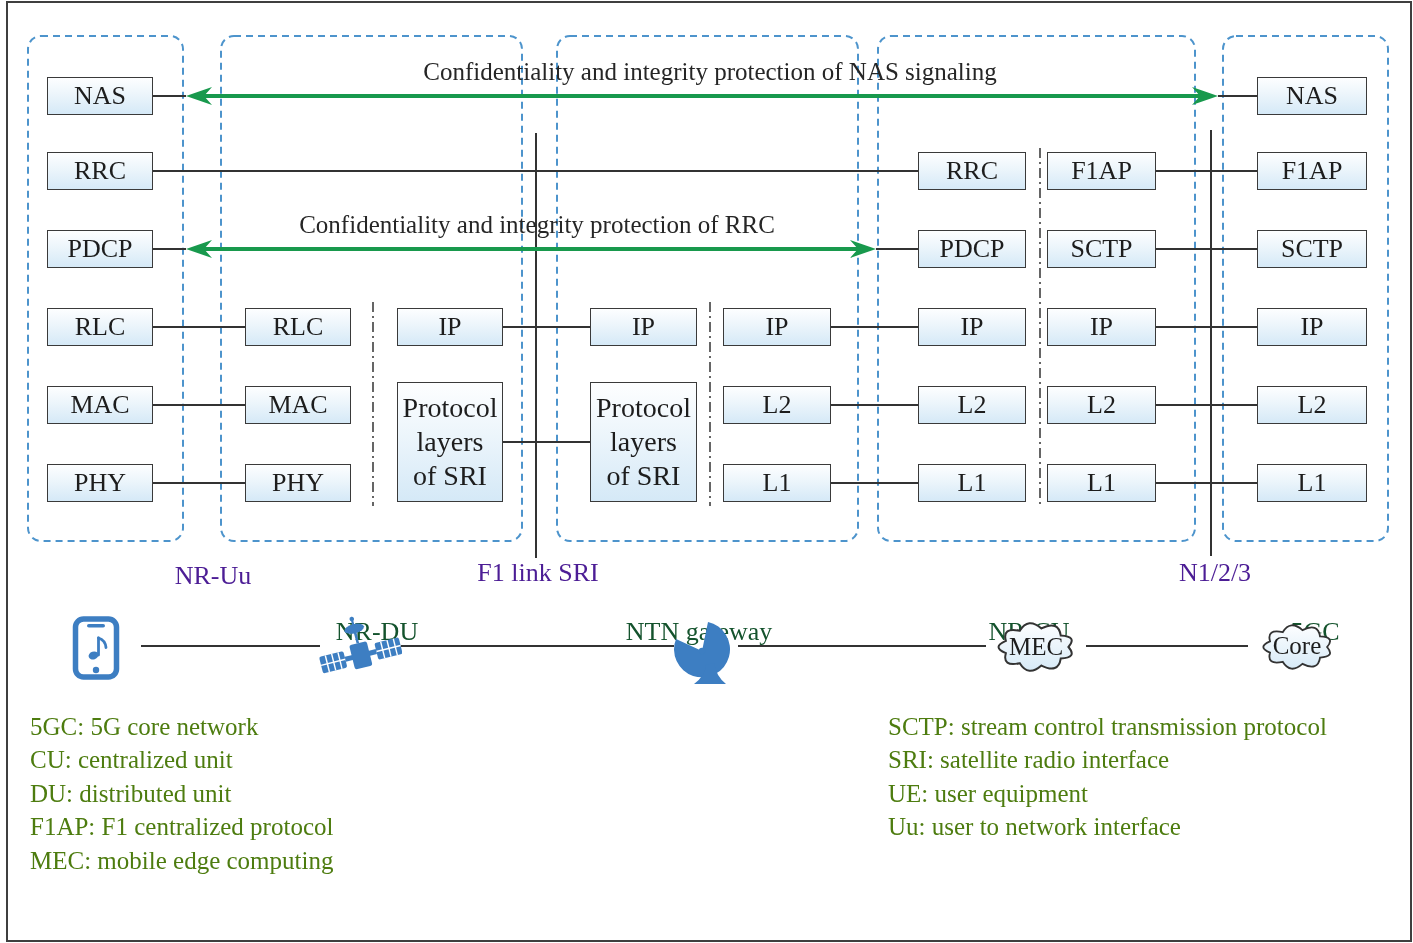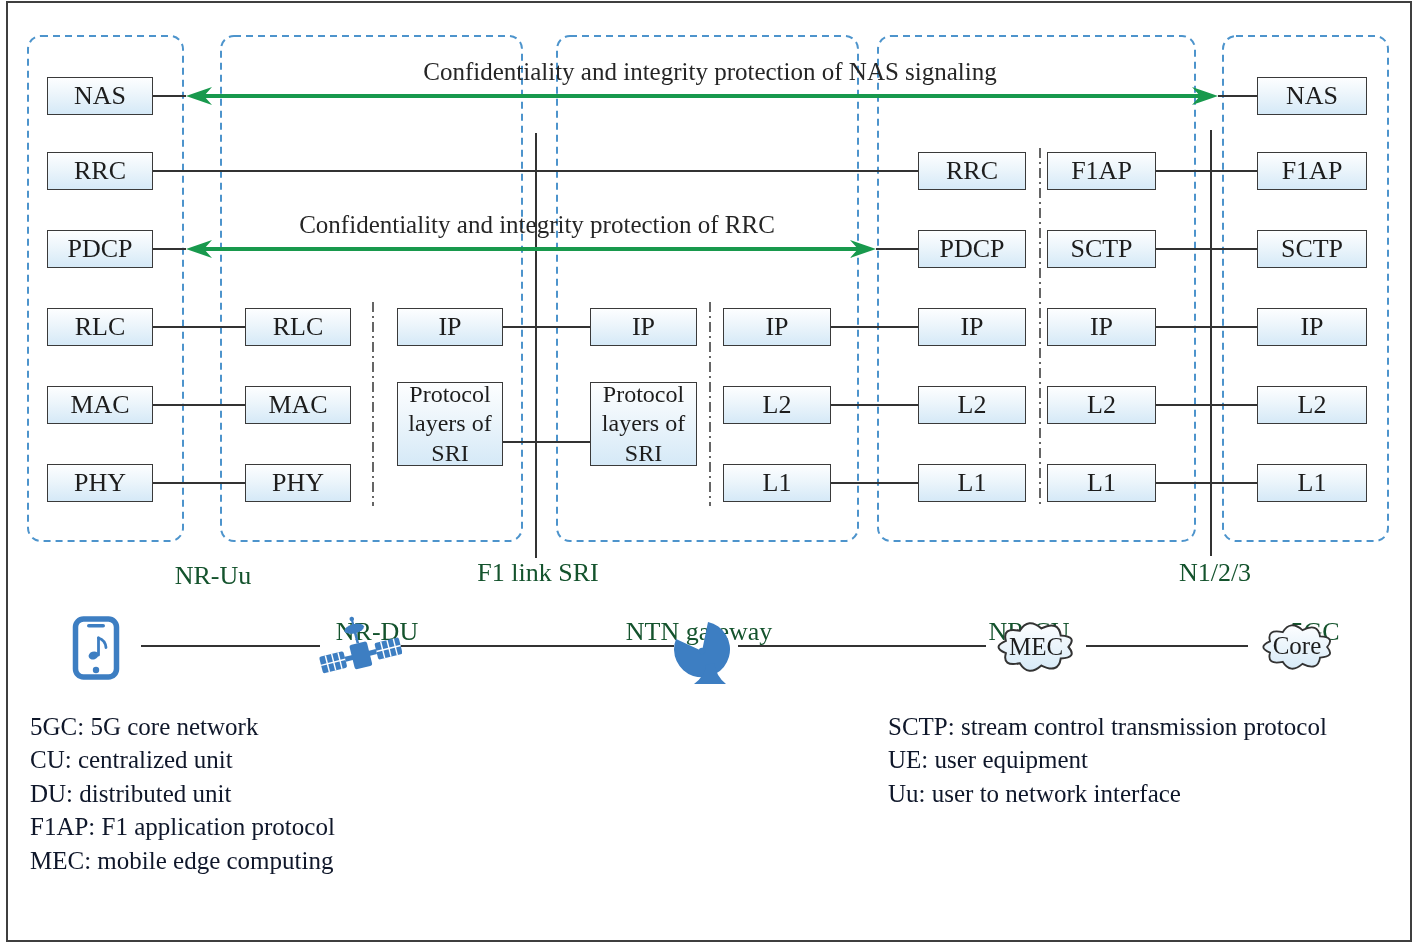--- a/index.html
+++ b/index.html
@@ -9,29 +9,29 @@
   }
   .frame{position:absolute;left:6px;top:1px;right:1px;bottom:1px;border:2px solid #3f3f3f;}
   #wires{position:absolute;left:0;top:0;pointer-events:none;}
   .pbox{
     position:absolute;height:38px;box-sizing:border-box;
     border:1.6px solid #3a3a3a;
     background:linear-gradient(180deg,#fdfeff 0%,#ecf5fb 45%,#d5e9f7 100%);
     display:flex;align-items:center;justify-content:center;
     font-size:26px;color:#1d1d1d;
   }
-  .pbox.tall{height:84px;font-size:24px;line-height:1.22;text-align:center;padding:8px 5px;}
+  .pbox.tall{height:120px;font-size:28px;line-height:1.22;text-align:center;padding:8px 5px;}
   .t{position:absolute;white-space:nowrap;}
   .title{transform:translateX(-50%);font-size:25px;color:#262626;}
-  .iface{transform:translateX(-50%);font-size:26px;color:#14532d;}
+  .iface{transform:translateX(-50%);font-size:26px;color:#4c1d95;}
   .node-label{transform:translateX(-50%);font-size:26px;color:#14532d;margin-top:32px;}
   .cloud-label{transform:translate(-50%,-50%);font-size:25px;color:#1d1d1d;}
   .icon{position:absolute;}
   .legend-col{position:absolute;top:710px;}
-  .legend-entry{font-size:25px;line-height:33.4px;color:#0f172a;white-space:nowrap;}
+  .legend-entry{font-size:25px;line-height:33.4px;color:#4d7c0f;white-space:nowrap;}
 </style>
 </head>
 <body>
 
 <div id="canvas">
   <div class="frame"></div>
 
   <svg id="wires" width="1413" height="943">
     <defs>
       <linearGradient id="cloudFill" x1="0" y1="0" x2="0" y2="1">
@@ -210,21 +210,22 @@
     <svg width="97" height="62" viewBox="-12 -10 124 88">
       <path d="M92,34 Q104,48 82,49 Q79,69 57,58 Q40,73 29,55 Q6,60 11,42 Q-8,34 11,26 Q6,8 29,13 Q40,-5 57,10 Q79,-1 82,19 Q104,20 92,34 Z" fill="url(#cloudFill)" stroke="#333333" stroke-width="2.6"></path>
     </svg>
   </div>
   <div class="t cloud-label" style="left:1297px;top:646px">Core</div>
 
   <div class="legend-col" style="left:30px">
     <div class="legend-entry">5GC: 5G core network</div>
     <div class="legend-entry">CU: centralized unit</div>
     <div class="legend-entry">DU: distributed unit</div>
-    <div class="legend-entry">F1AP: F1 application protocol</div>
+    <div class="legend-entry">F1AP: F1 centralized protocol</div>
     <div class="legend-entry">MEC: mobile edge computing</div>
   </div>
   <div class="legend-col" style="left:888px">
     <div class="legend-entry">SCTP: stream control transmission protocol</div>
+    <div class="legend-entry">SRI: satellite radio interface</div>
     <div class="legend-entry">UE: user equipment</div>
     <div class="legend-entry">Uu: user to network interface</div>
   </div>
 </div>
 
 </body></html>

